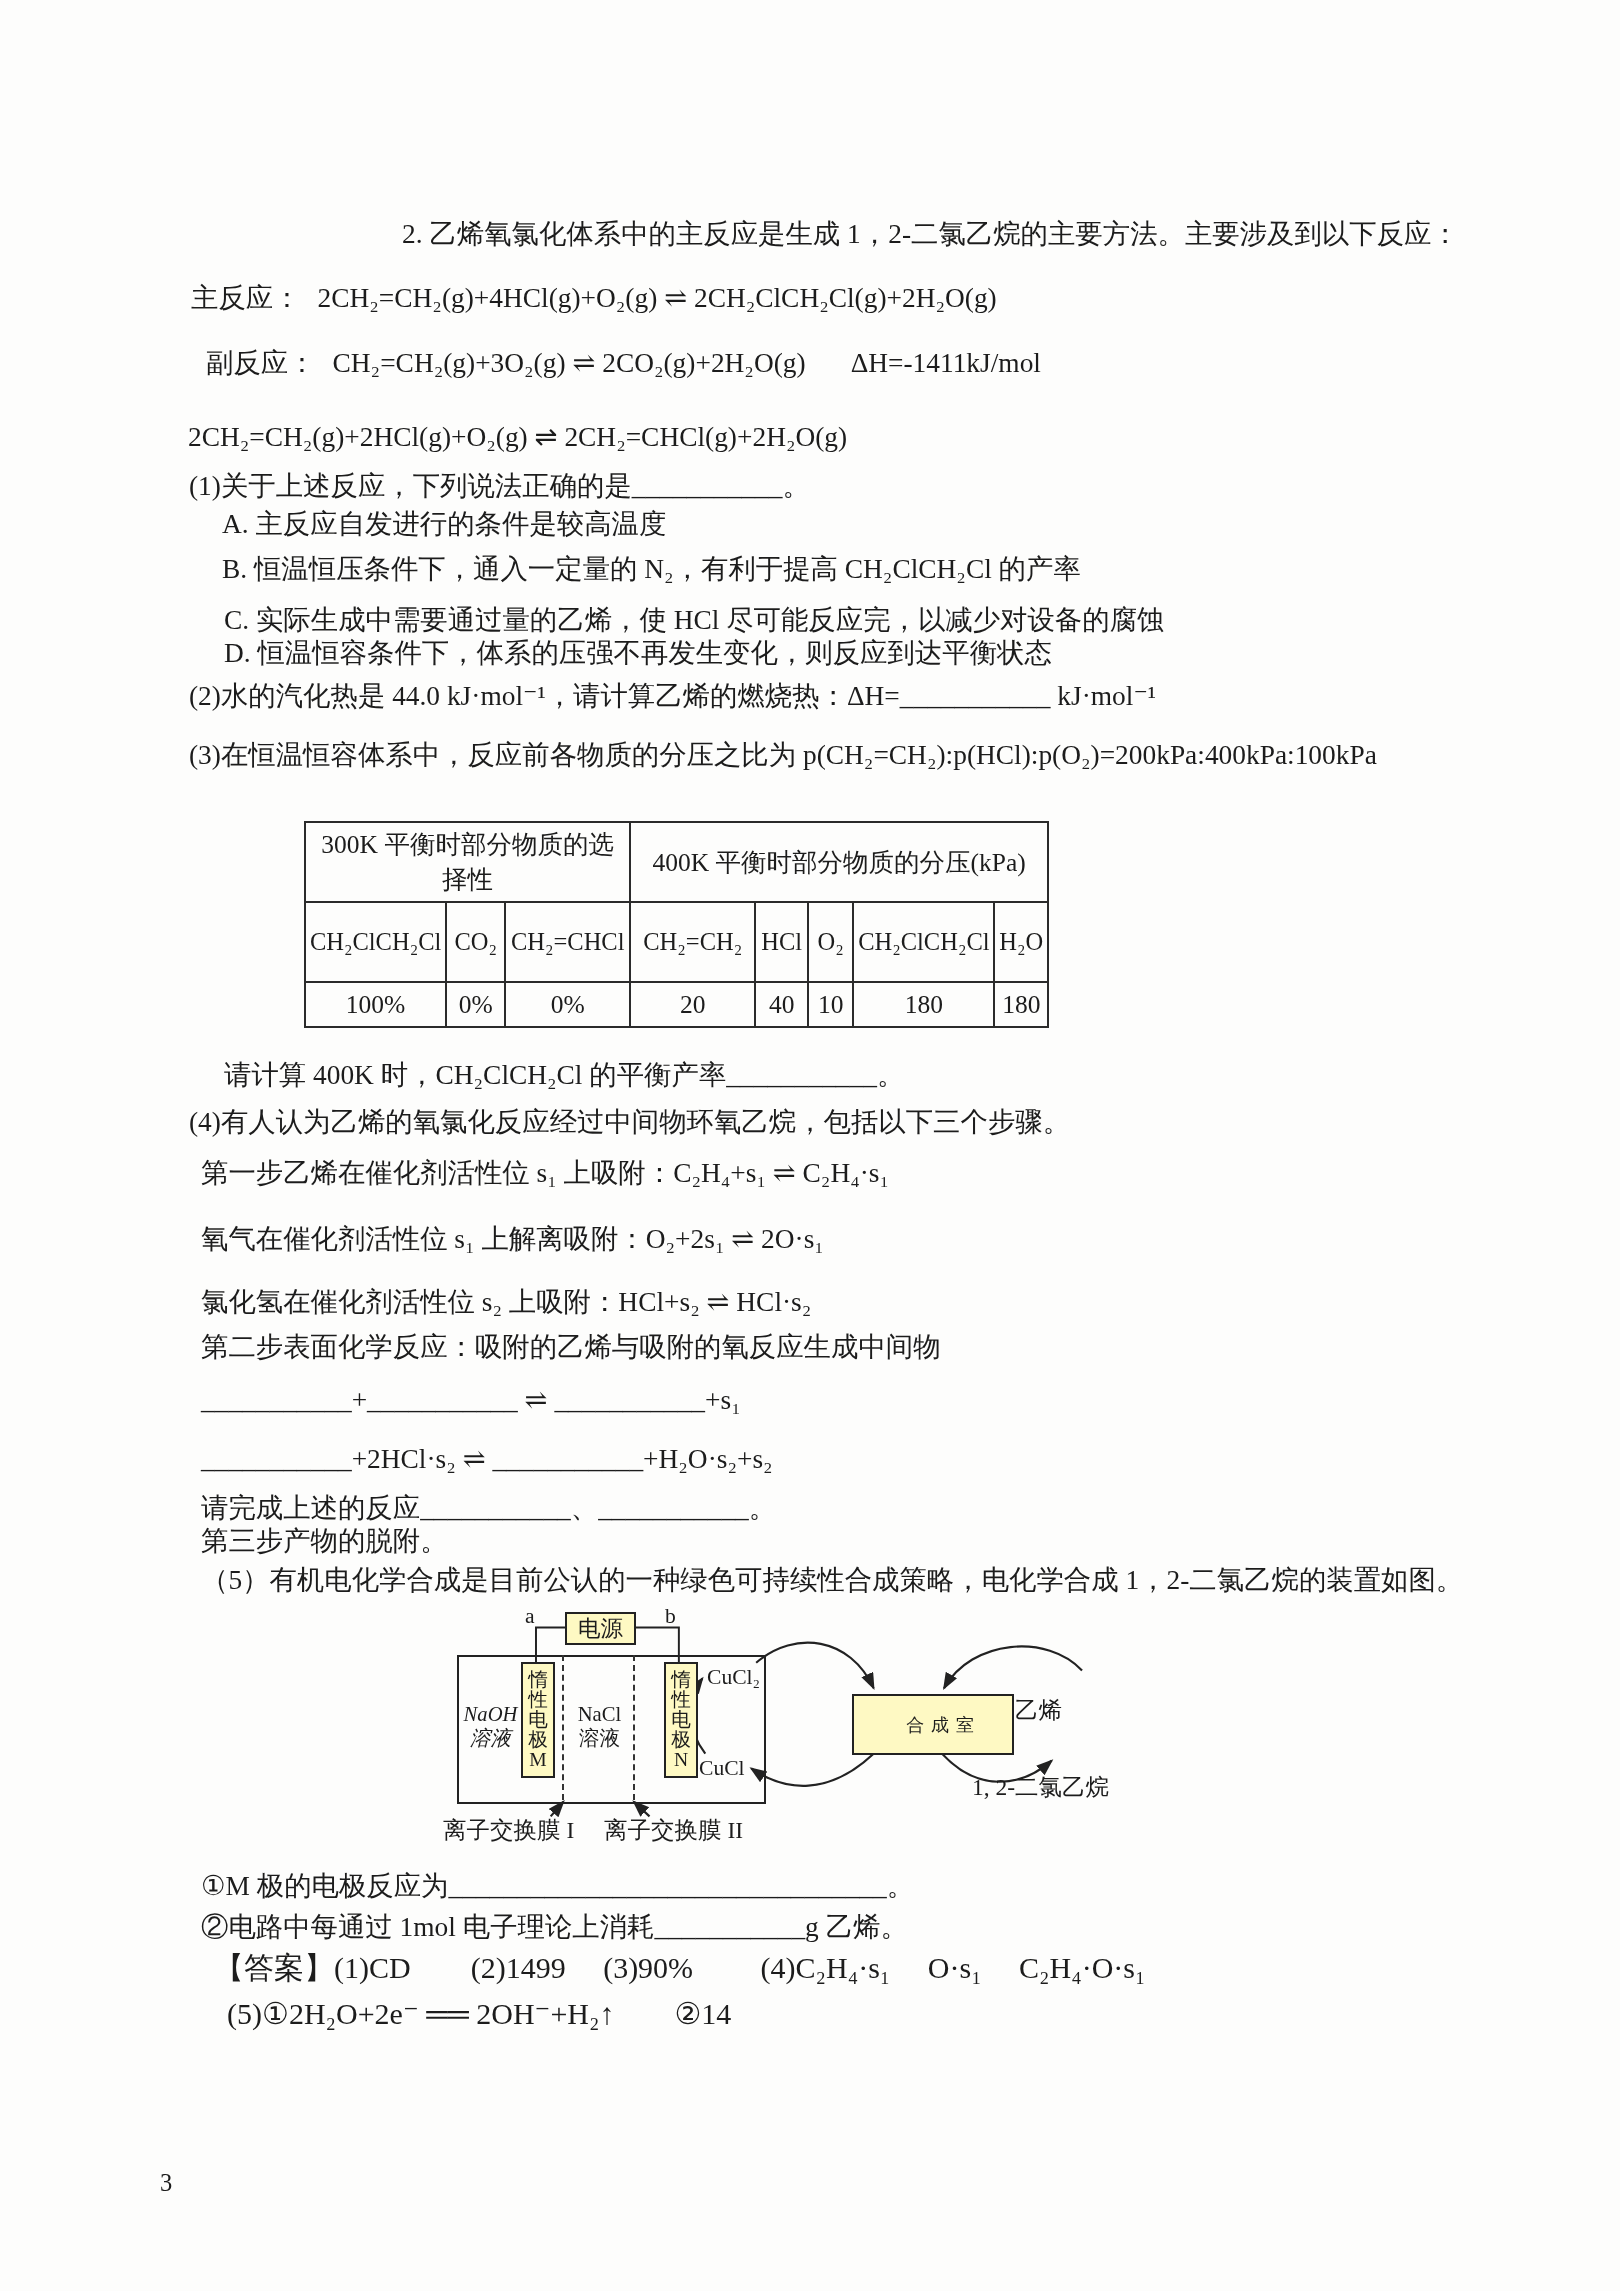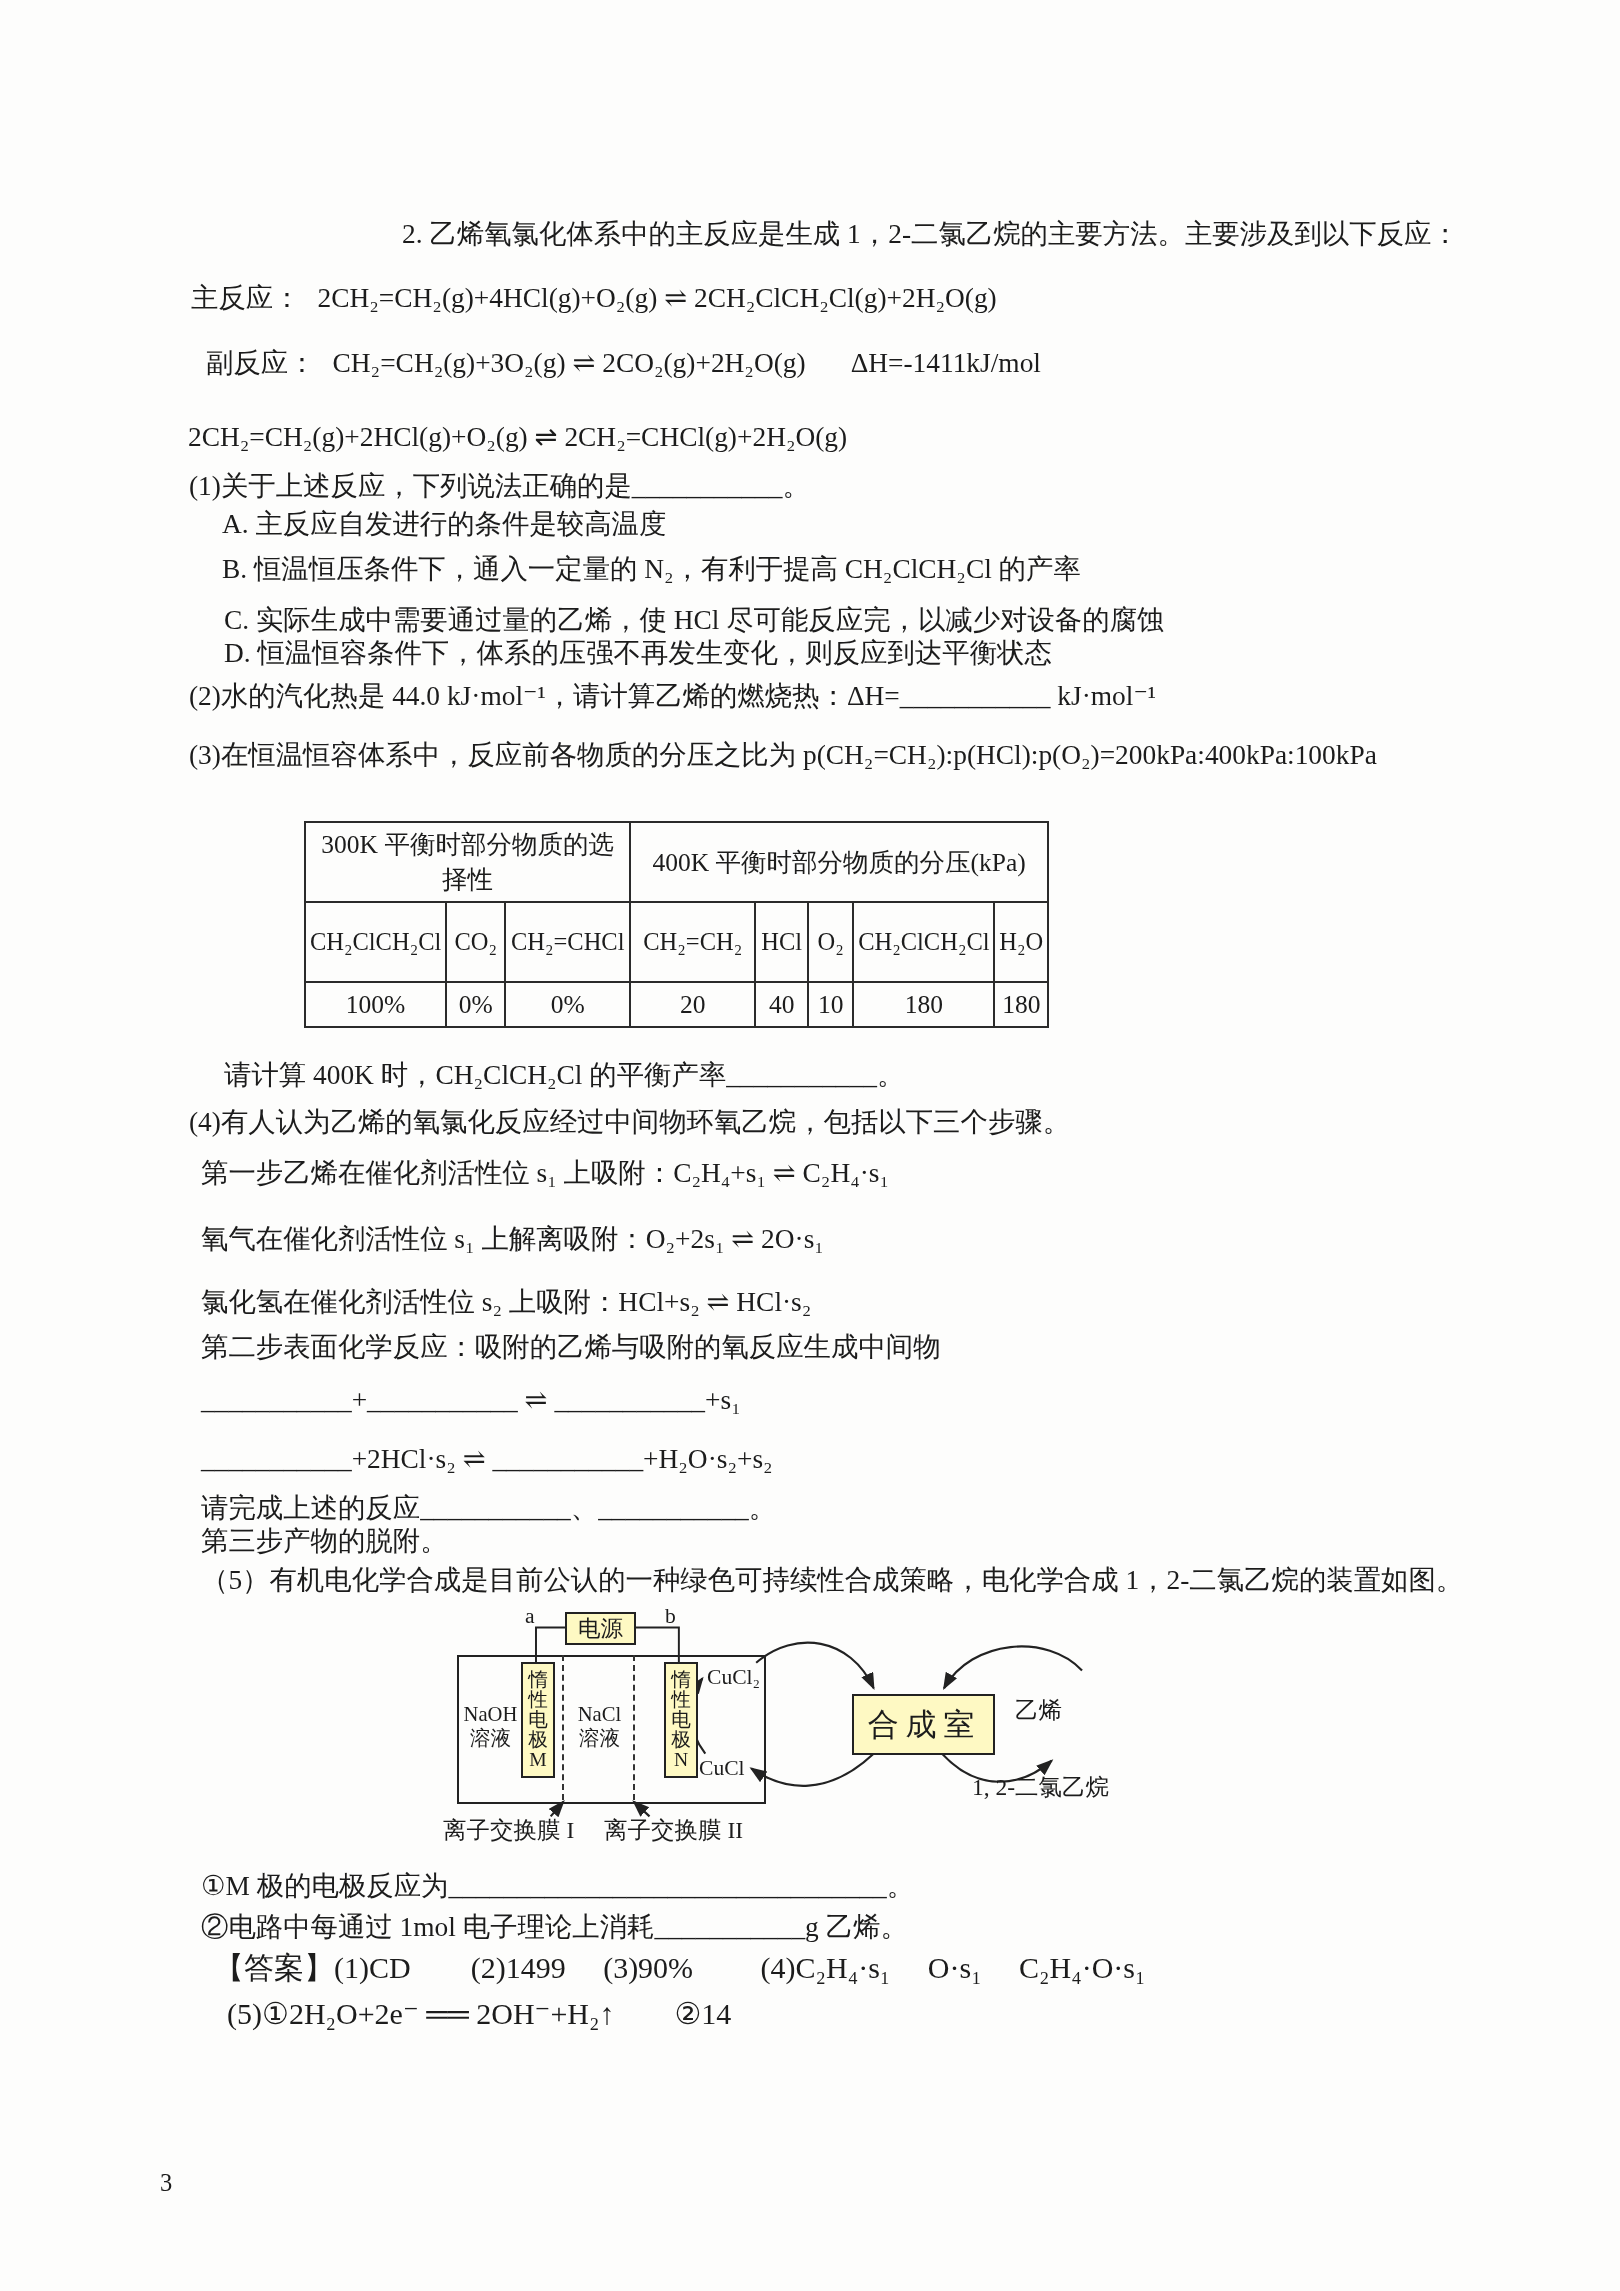--- a/index.html
+++ b/index.html
@@ -156,21 +156,21 @@
       <line x1="232" y1="217" x2="245" y2="202" stroke="#222" stroke-width="2.2" marker-end="url(#ah)"></line>
       <line x1="333" y1="217" x2="317" y2="202" stroke="#222" stroke-width="2.2" marker-end="url(#ah)"></line>
     </svg>
 
     <div class="abs" style="left:202px;top:0px;font-size:21.6px;">a</div>
     <div class="abs" style="left:342px;top:0px;font-size:21.6px;">b</div>
     <div class="dbox" style="left:242px;top:7.8px;width:67px;height:29px;font-size:22.5px;">电源</div>
 
     <div class="dbox" style="left:134px;top:51px;width:305px;height:145px;border-width:2.5px;background:transparent;"></div>
 
-    <div class="abs pre" style="left:139px;top:98px;width:57px;font-size:20.6px;">NaOH
+    <div class="abs pre" style="left:139px;top:98px;width:57px;font-size:20.6px;font-style:italic;">NaOH
 溶液</div>
     <div class="dbox vtext" style="left:198px;top:58px;width:30px;height:112px;">惰
 性
 电
 极
 M</div>
     <div class="abs" style="left:239px;top:51px;height:145px;width:0;border-left:2px dashed #333;"></div>
     <div class="abs pre" style="left:245px;top:98px;width:63px;font-size:20.6px;">NaCl
 溶液</div>
     <div class="abs" style="left:310px;top:51px;height:145px;width:0;border-left:2px dashed #333;"></div>
@@ -179,21 +179,21 @@
 电
 极
 N</div>
 
     <div class="abs" style="left:384px;top:61px;">CuCl₂</div>
     <div class="abs" style="left:376px;top:152px;">CuCl</div>
 
     <div class="abs memlabel" style="left:120px;top:210px;">离子交换膜 I</div>
     <div class="abs memlabel" style="left:281px;top:210px;">离子交换膜 II</div>
 
-    <div class="dbox" style="left:529px;top:90px;width:137px;height:57px;font-size:31px;letter-spacing:6.9px;padding-left:2px;">合成室</div>
+    <div class="dbox" style="left:529px;top:90px;width:137px;height:57px;font-size:18px;letter-spacing:6.9px;padding-left:21px;">合成室</div>
     <div class="abs" style="left:676px;top:90px;font-size:23.5px;padding-left:16px;">乙烯</div>
     <div class="abs" style="left:649px;top:131px;font-size:23.5px;white-space:pre;margin-top:36px;">1, 2-二氯乙烷</div>
   </div>
 
   <div class="t" style="left:201px;top:1870px;">①M 极的电极反应为________________________________。</div>
   <div class="t" style="left:201px;top:1911px;">②电路中每通过 1mol 电子理论上消耗___________g 乙烯。</div>
 
   <div class="t ans" style="left:214px;top:1950px;"><span>【答案】</span><span>(1)CD　　(2)1499　 (3)90%　　 (4)C₂H₄·s₁　 O·s₁　 C₂H₄·O·s₁</span></div>
   <div class="t ans" style="left:227px;top:1996px;">(5)①2H₂O+2e⁻ ══ 2OH⁻+H₂↑　　②14</div>
 

